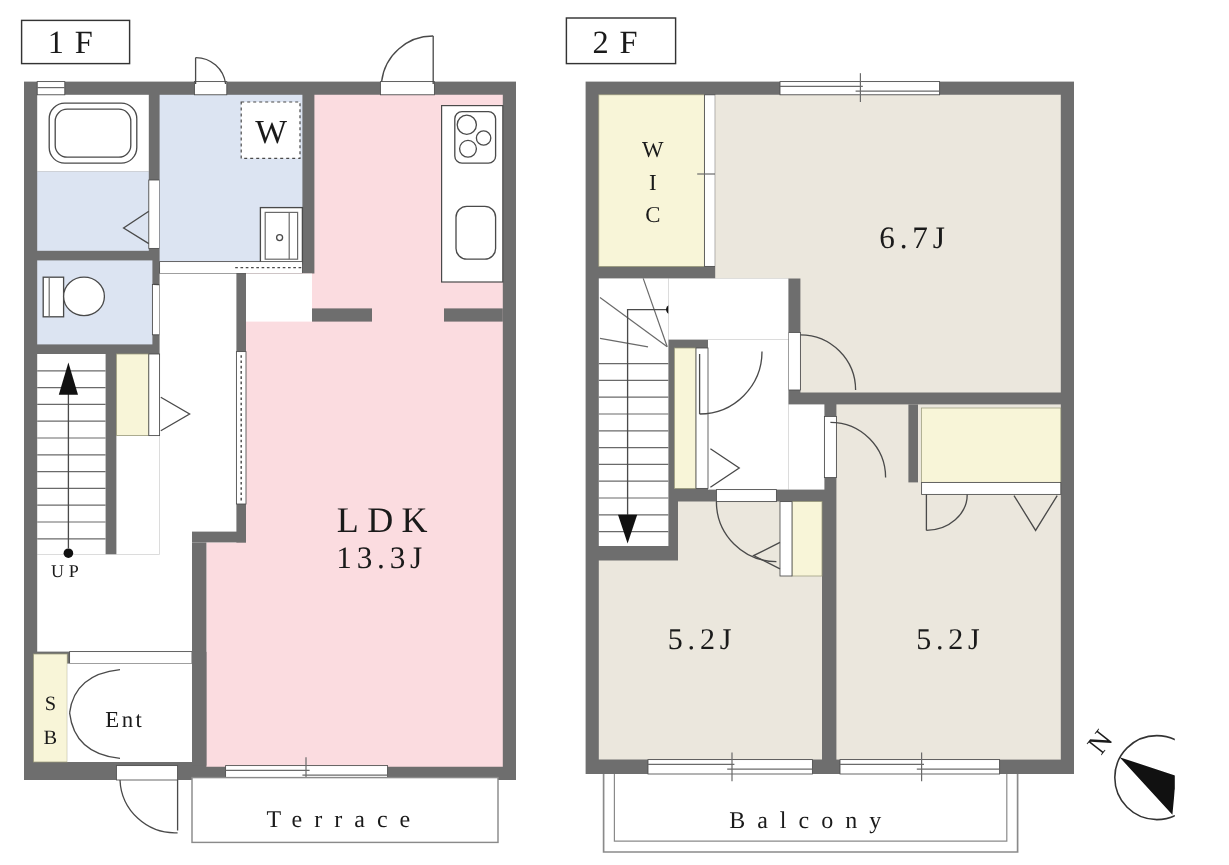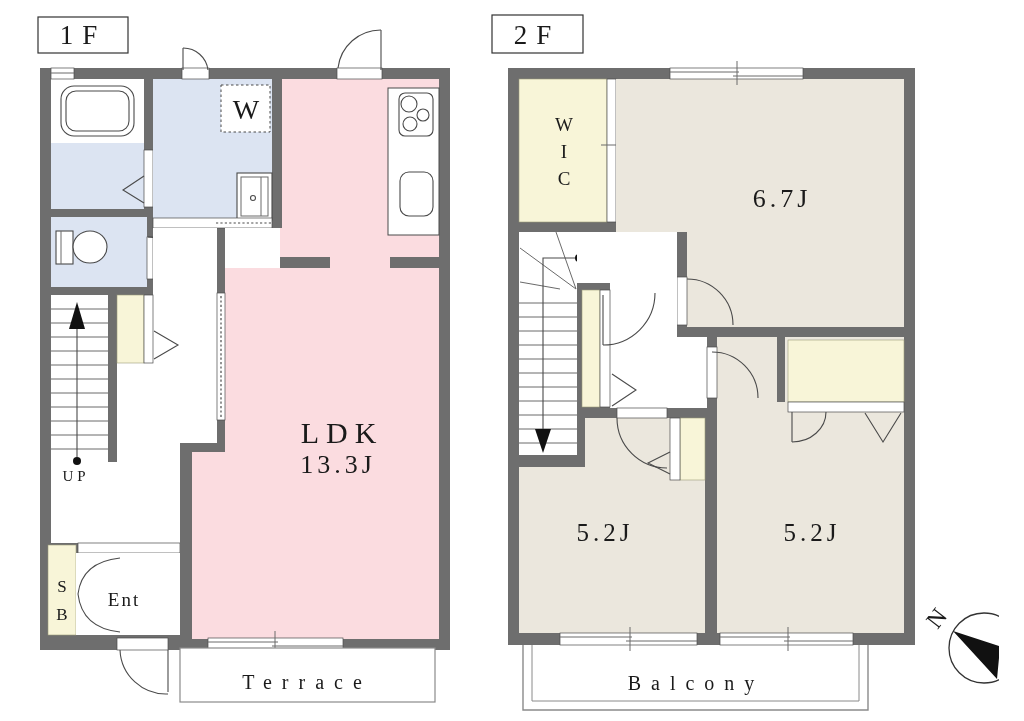--- a/index.html
+++ b/index.html
@@ -1,16 +1,16 @@
 <!DOCTYPE html>
 <html><head>
 <meta charset="utf-8">
 <style>
   html,body{margin:0;padding:0;background:#ffffff;}
-  .stage{position:relative;width:979px;height:721px;background:#fff;overflow:hidden;margin-left:20px;}
+  .stage{position:relative;width:979px;height:721px;background:#fff;overflow:hidden;}
   svg{display:block;}
   text{font-family:"Liberation Serif","DejaVu Serif",serif;fill:#1a1a1a;}
   .wall{fill:#6e6e6e;}
   .white{fill:#ffffff;}
   .pink{fill:#fbdce0;}
   .blue{fill:#dce4f2;}
   .cream{fill:#f8f5d8;stroke:#9a9a7a;stroke-width:0.6;}
   .beige{fill:#ebe7dd;}
   .ln{fill:none;stroke:#4a4a4a;stroke-width:1.1;}
   .thin{fill:none;stroke:#6a6a6a;stroke-width:1;}

